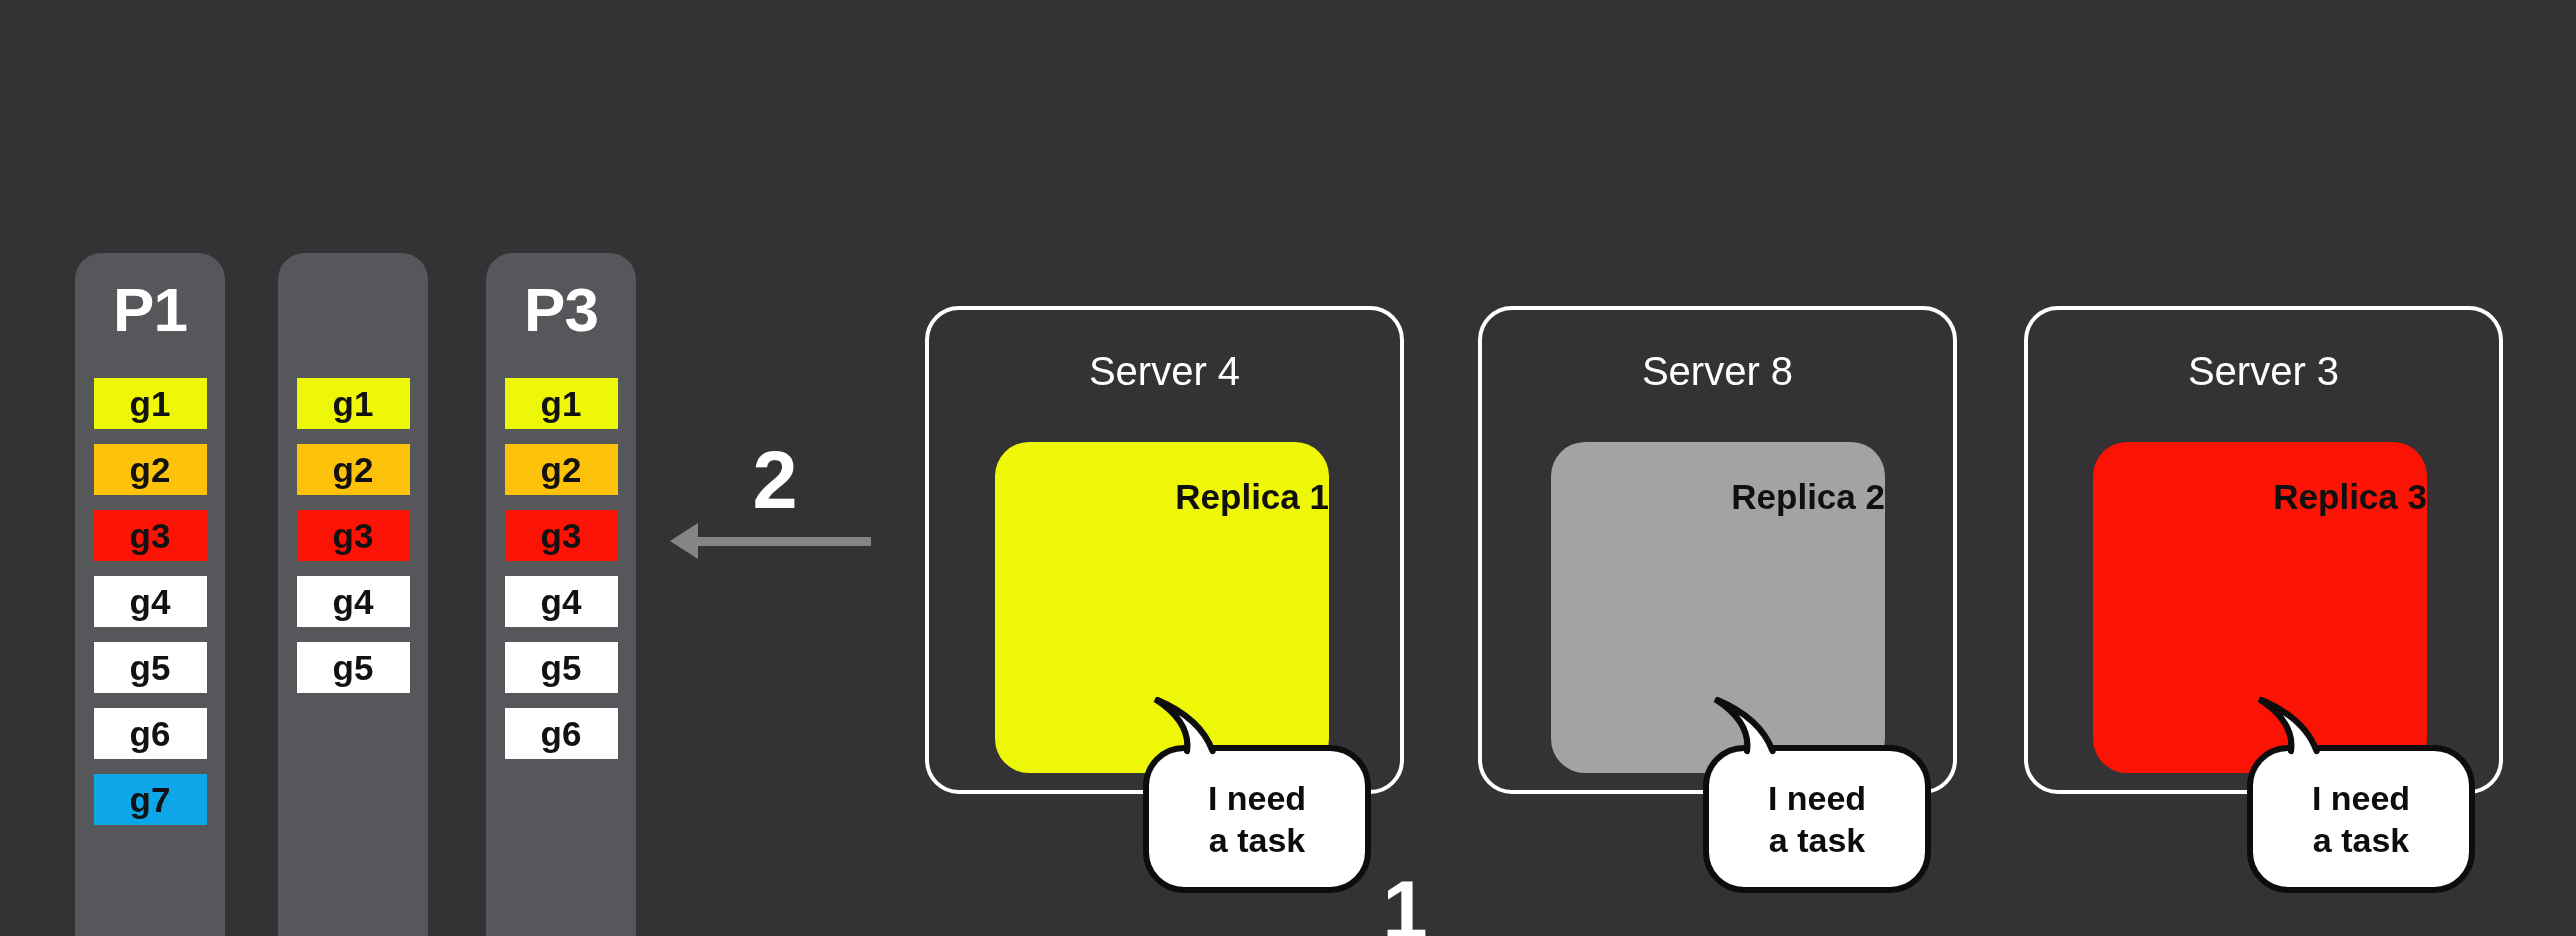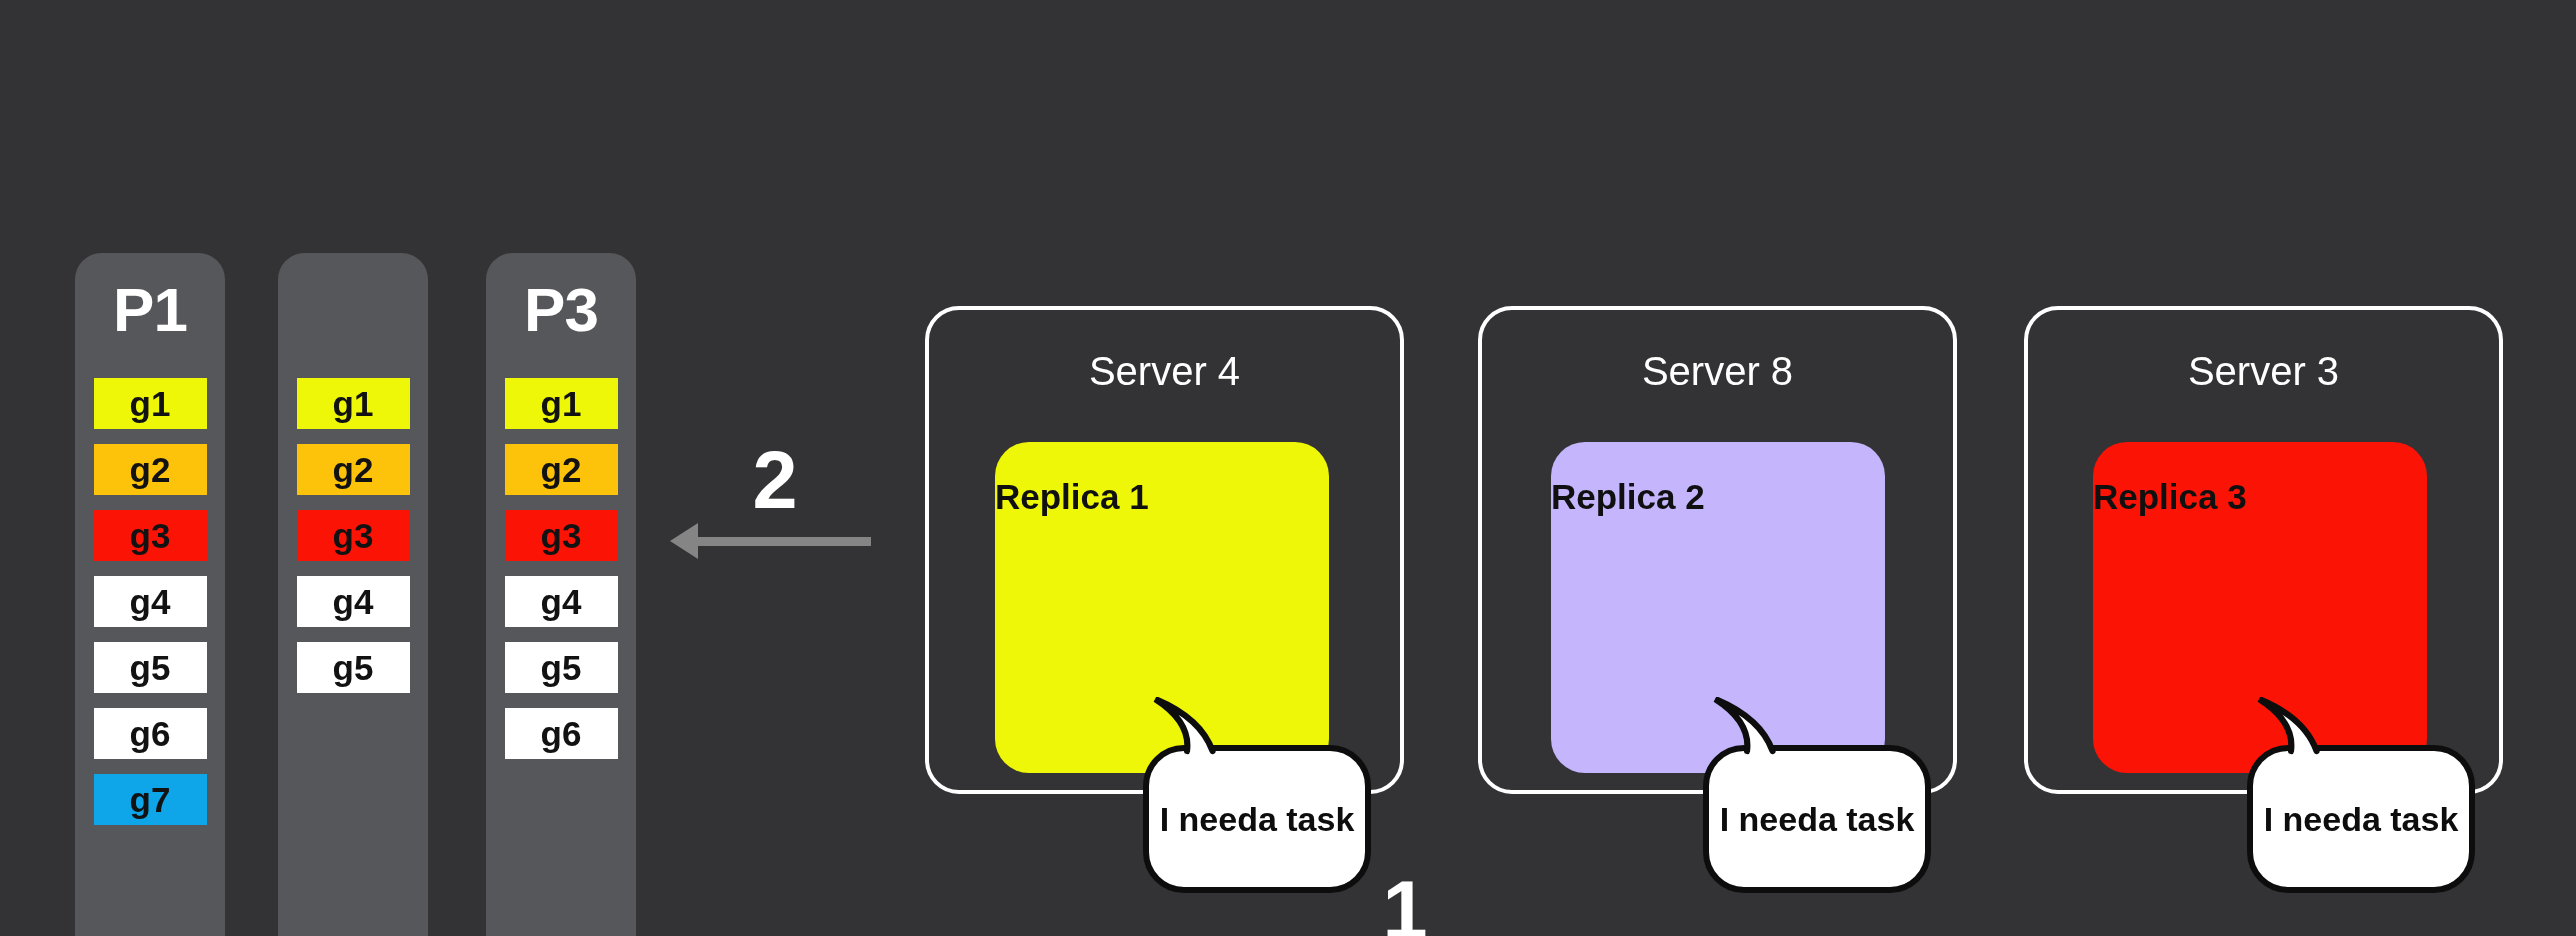--- a/index.html
+++ b/index.html
@@ -27,26 +27,26 @@
   
   .server{position:absolute;top:306px;height:488px;box-sizing:border-box;
           border:4.4px solid #FFFFFF;border-radius:34px;}
   .server-1{left:925px;width:479px;}
   .server-2{left:1478px;width:479px;}
   .server-3{left:2024px;width:479px;}
   .server-title{position:absolute;top:39px;left:0;right:0;text-align:center;
                 font-size:40px;font-weight:500;color:#FFFFFF;}
   .replica{position:absolute;top:442px;width:334px;height:331px;border-radius:34px;z-index:1;}
   .replica-1{left:995px;} .replica-2{left:1551px;} .replica-3{left:2093px;}
-  .replica-label{position:absolute;top:35px;left:0;right:0;text-align:left;
+  .replica-label{position:absolute;top:35px;left:0;right:0;text-align:right;
                  font-size:35px;font-weight:bold;color:#101010;}
   
   .bubble{position:absolute;top:745px;width:228px;height:148px;box-sizing:border-box;
           background:#FFFFFF;border:6.2px solid #0D0D0D;border-radius:41px;z-index:5;
-          display:flex;flex-direction:row;align-items:center;justify-content:center;
+          display:flex;flex-direction:column;align-items:center;justify-content:center;
           font-size:34px;font-weight:bold;color:#0D0D0D;line-height:42px;text-align:center;}
   .bubble-1{left:1143px;} .bubble-2{left:1703px;} .bubble-3{left:2247px;}
   .tail{position:absolute;top:697px;width:74px;height:64px;z-index:6;}
   .tail-1{left:1150px;} .tail-2{left:1710px;} .tail-3{left:2254px;}
   
   .step1-label{position:absolute;left:1365px;top:864px;width:80px;text-align:center;
                font-size:81px;font-weight:bold;color:#FFFFFF;}
 </style>
 </head>
 <body>
@@ -103,21 +103,21 @@
     <path d="M 71 61 C 62 36 40 16 6 2 C 31 18 45 38 42 61" fill="none" stroke="#0D0D0D" stroke-width="7" stroke-linecap="round"></path>
   </svg>
   <div class="bubble bubble-1">
     <div>I need</div>
     <div>a task</div>
   </div>
 
   <div class="server server-2">
     <div class="server-title">Server 8</div>
   </div>
-  <div class="replica replica-2" style="background: #c4b5fd;">
+  <div class="replica replica-2" style="background: #a3a3a3;">
     <div class="replica-label">Replica 2</div>
   </div>
   <svg class="tail tail-2" viewBox="0 0 84 72">
     <path d="M 40 70 L 74 70 C 64 36 42 16 6 2 C 32 18 46 38 40 70 Z" fill="#FFFFFF" stroke="none"></path>
     <path d="M 71 61 C 62 36 40 16 6 2 C 31 18 45 38 42 61" fill="none" stroke="#0D0D0D" stroke-width="7" stroke-linecap="round"></path>
   </svg>
   <div class="bubble bubble-2">
     <div>I need</div>
     <div>a task</div>
   </div>

